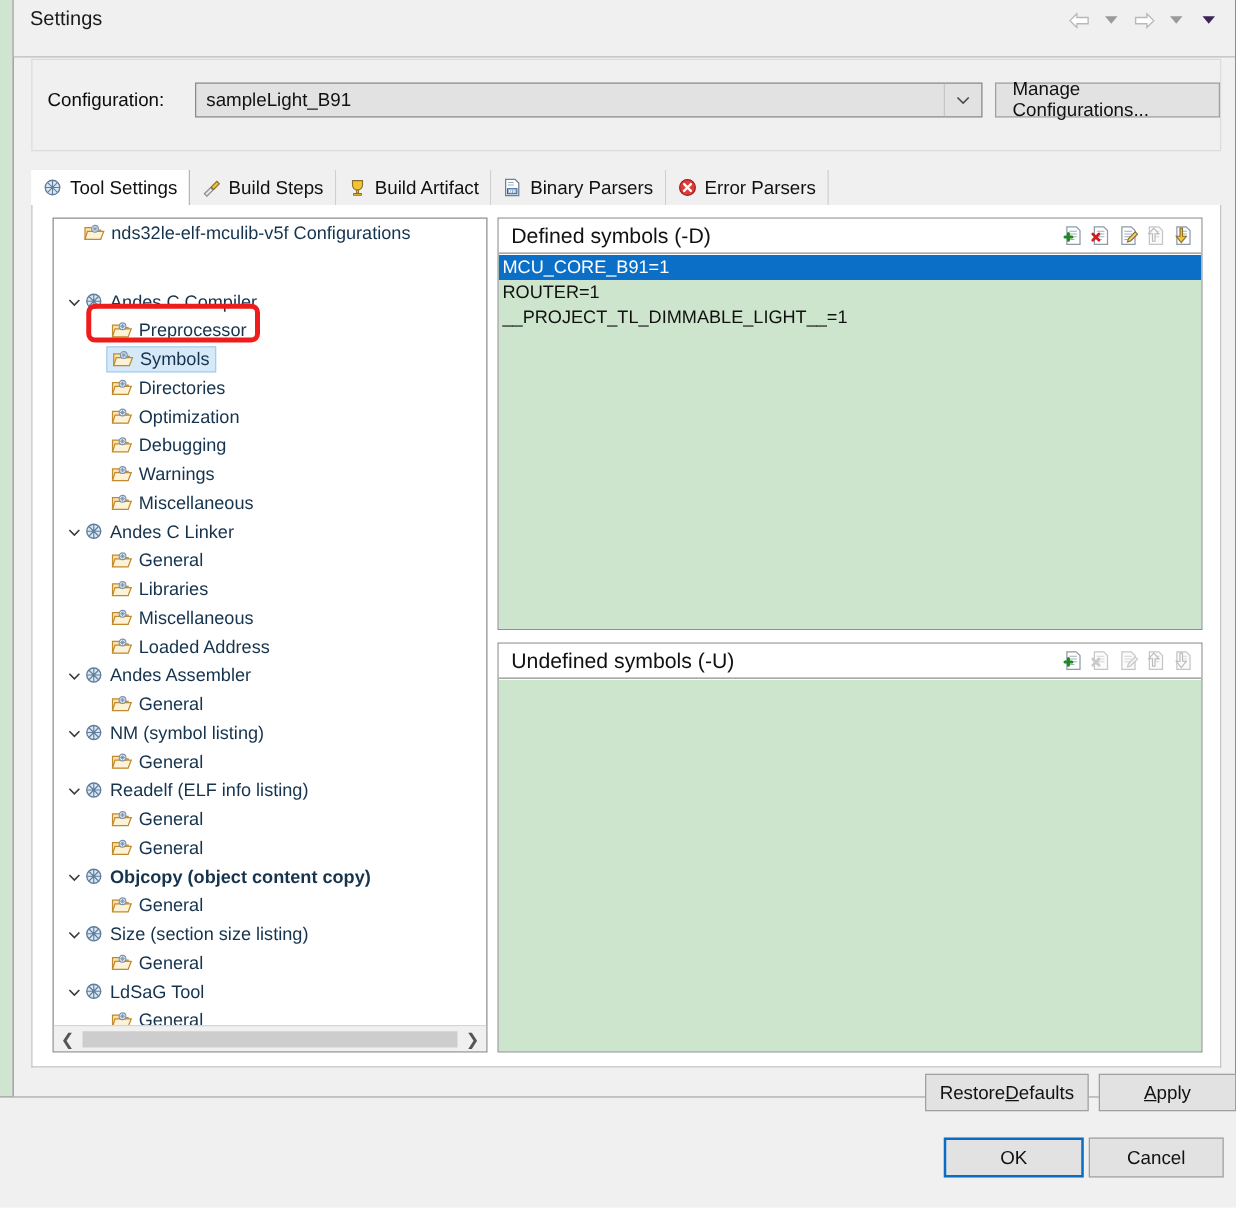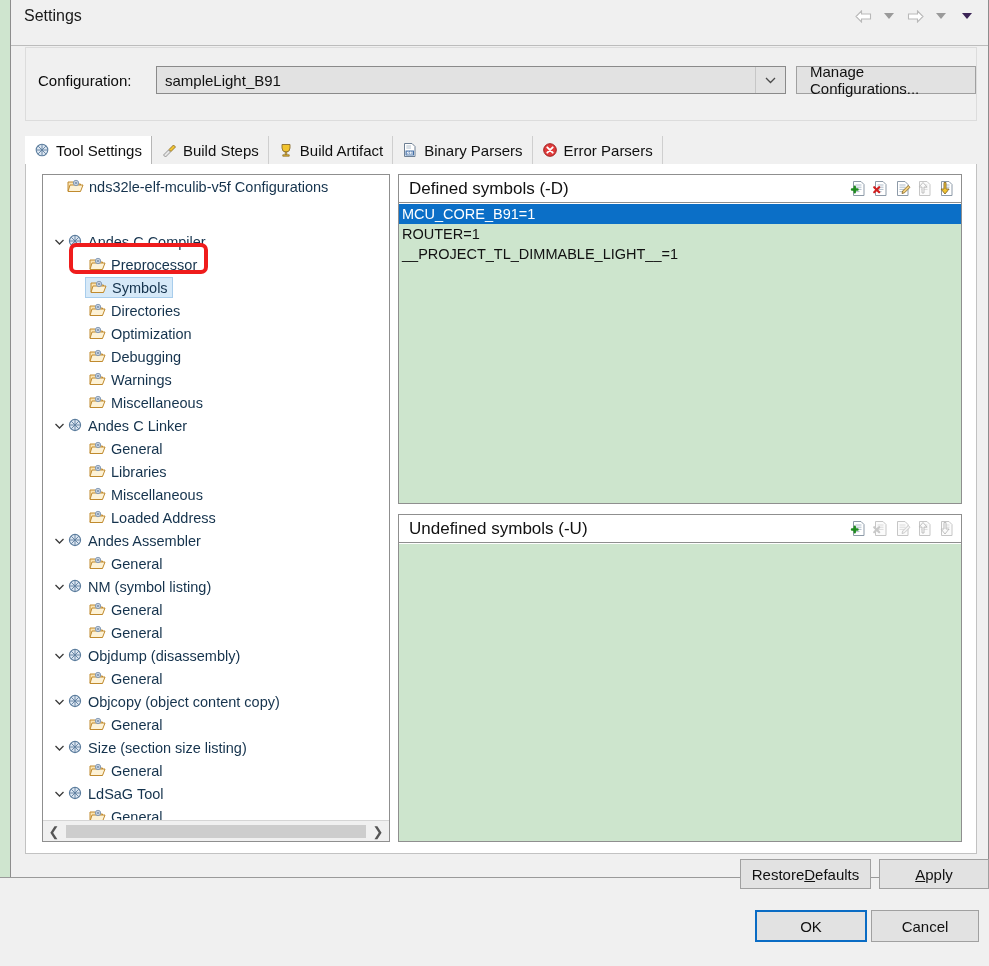--- a/index.html
+++ b/index.html
@@ -477,65 +477,65 @@
             <span style="display: flex; align-items: center; gap: 5px;">
               <svg width="17" height="15" viewBox="0 0 17 15">
                 <path d="M1 3 L6.5 3 L8 5 L13.5 5 L13.5 12 L1 12 Z" fill="#fbe3b0" stroke="#c08a2e" stroke-width="1"></path>
                 <path d="M3 6 L16 6 L13.5 12.5 L1 12.5 Z" fill="#fdf2d6" stroke="#c08a2e" stroke-width="1"></path>
                 <circle cx="9" cy="4" r="2.7" fill="#e8eef6" stroke="#7b92ae" stroke-width="0.9"></circle>
                 <path d="M7 4 L11 4 M9 2.2 L9 5.8 M7.6 2.7 L10.4 5.3 M10.4 2.7 L7.6 5.3" stroke="#7b92ae" stroke-width="0.7"></path>
               </svg>
               <span class="lbl">General</span>
             </span>
           </div>
-          <div class="row" style="padding-left: 30px;">
-            <span class="chev"></span>
-            <span style="display: flex; align-items: center; gap: 5px;">
-              <svg width="17" height="15" viewBox="0 0 17 15">
-                <path d="M1 3 L6.5 3 L8 5 L13.5 5 L13.5 12 L1 12 Z" fill="#fbe3b0" stroke="#c08a2e" stroke-width="1"></path>
-                <path d="M3 6 L16 6 L13.5 12.5 L1 12.5 Z" fill="#fdf2d6" stroke="#c08a2e" stroke-width="1"></path>
-                <circle cx="9" cy="4" r="2.7" fill="#e8eef6" stroke="#7b92ae" stroke-width="0.9"></circle>
-                <path d="M7 4 L11 4 M9 2.2 L9 5.8 M7.6 2.7 L10.4 5.3 M10.4 2.7 L7.6 5.3" stroke="#7b92ae" stroke-width="0.7"></path>
-              </svg>
-              <span class="lbl">General</span>
-            </span>
-          </div>
           <div class="row" style="padding-left: 8px;">
             <span class="chev">
               <svg width="11" height="8" viewBox="0 0 11 8">
                 <path d="M1.5 2 L5.5 6 L9.5 2" fill="none" stroke="#3b3b3b" stroke-width="1.3"></path>
               </svg>
             </span>
             <span style="display: flex; align-items: center; gap: 5px;">
               <svg width="16" height="15" viewBox="0 0 16 15">
                 <circle cx="8" cy="7" r="5.6" fill="#dde7f2" stroke="#5d7e9e" stroke-width="1.1"></circle>
                 <path d="M2.6 7 L13.4 7 M8 1.6 L8 12.4 M4.2 3.2 L11.8 10.8 M11.8 3.2 L4.2 10.8" stroke="#5d7e9e" stroke-width="0.9"></path>
               </svg>
-              <span class="lbl">Objdump (disassembly)</span>
+              <span class="lbl">Readelf (ELF info listing)</span>
+            </span>
+          </div>
+          <div class="row" style="padding-left: 30px;">
+            <span class="chev"></span>
+            <span style="display: flex; align-items: center; gap: 5px;">
+              <svg width="17" height="15" viewBox="0 0 17 15">
+                <path d="M1 3 L6.5 3 L8 5 L13.5 5 L13.5 12 L1 12 Z" fill="#fbe3b0" stroke="#c08a2e" stroke-width="1"></path>
+                <path d="M3 6 L16 6 L13.5 12.5 L1 12.5 Z" fill="#fdf2d6" stroke="#c08a2e" stroke-width="1"></path>
+                <circle cx="9" cy="4" r="2.7" fill="#e8eef6" stroke="#7b92ae" stroke-width="0.9"></circle>
+                <path d="M7 4 L11 4 M9 2.2 L9 5.8 M7.6 2.7 L10.4 5.3 M10.4 2.7 L7.6 5.3" stroke="#7b92ae" stroke-width="0.7"></path>
+              </svg>
+              <span class="lbl">General</span>
             </span>
           </div>
           <div class="row" style="padding-left: 30px;">
             <span class="chev"></span>
             <span style="display: flex; align-items: center; gap: 5px;">
               <svg width="17" height="15" viewBox="0 0 17 15">
                 <path d="M1 3 L6.5 3 L8 5 L13.5 5 L13.5 12 L1 12 Z" fill="#fbe3b0" stroke="#c08a2e" stroke-width="1"></path>
                 <path d="M3 6 L16 6 L13.5 12.5 L1 12.5 Z" fill="#fdf2d6" stroke="#c08a2e" stroke-width="1"></path>
                 <circle cx="9" cy="4" r="2.7" fill="#e8eef6" stroke="#7b92ae" stroke-width="0.9"></circle>
                 <path d="M7 4 L11 4 M9 2.2 L9 5.8 M7.6 2.7 L10.4 5.3 M10.4 2.7 L7.6 5.3" stroke="#7b92ae" stroke-width="0.7"></path>
               </svg>
               <span class="lbl">General</span>
             </span>
           </div>
           <div class="row" style="padding-left: 8px;">
             <span class="chev">
               <svg width="11" height="8" viewBox="0 0 11 8">
                 <path d="M1.5 2 L5.5 6 L9.5 2" fill="none" stroke="#3b3b3b" stroke-width="1.3"></path>
               </svg>
             </span>
-            <span style="display: flex; align-items: flex-start; gap: 5px;">
+            <span style="display: flex; align-items: flex-start; gap: 5px; font-weight: bold;">
               <svg width="16" height="15" viewBox="0 0 16 15">
                 <circle cx="8" cy="7" r="5.6" fill="#dde7f2" stroke="#5d7e9e" stroke-width="1.1"></circle>
                 <path d="M2.6 7 L13.4 7 M8 1.6 L8 12.4 M4.2 3.2 L11.8 10.8 M11.8 3.2 L4.2 10.8" stroke="#5d7e9e" stroke-width="0.9"></path>
               </svg>
               <span class="lbl">Objcopy (object content copy)</span>
             </span>
           </div>
           <div class="row" style="padding-left: 30px;">
             <span class="chev"></span>
             <span style="display: flex; align-items: center; gap: 5px;">

